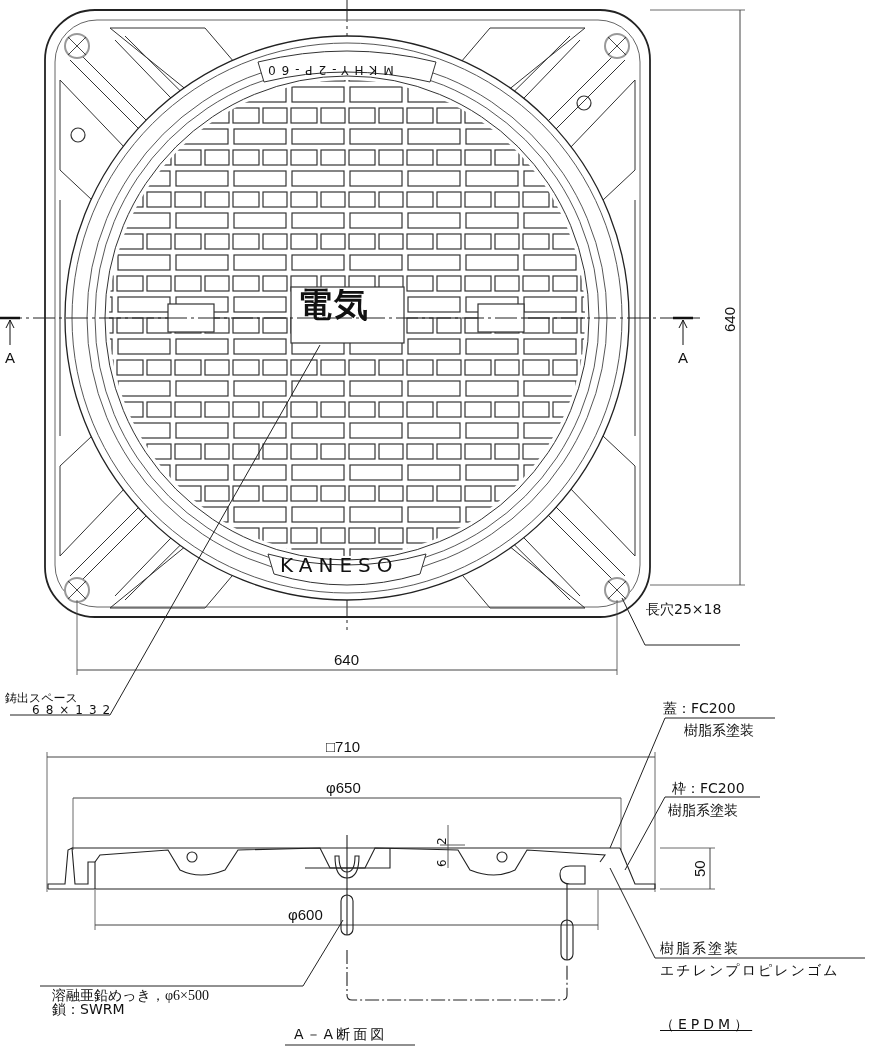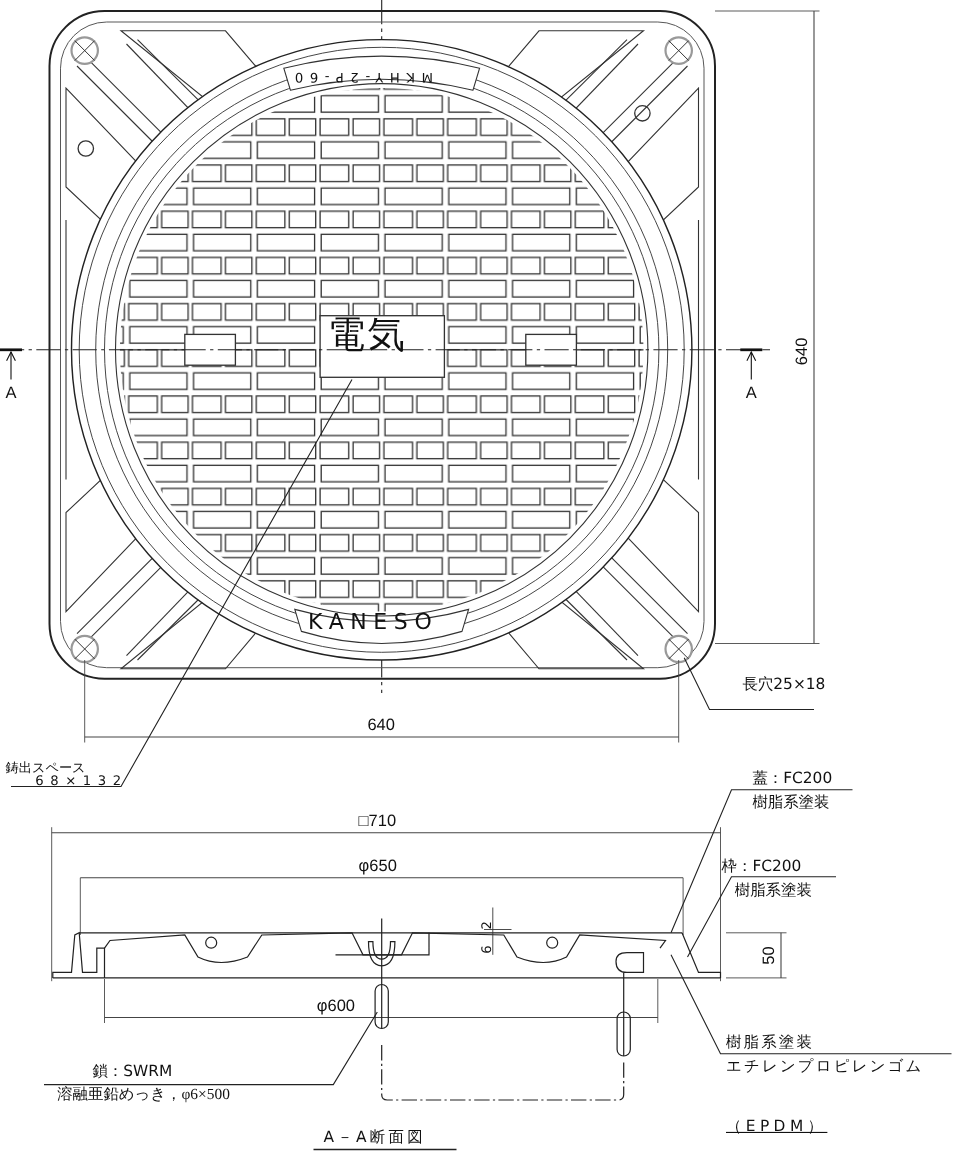--- a/index.html
+++ b/index.html
@@ -1,21 +1,21 @@
 <!DOCTYPE html>
 <html><head>
 <meta charset="utf-8">
 <style>
   html,body{margin:0;padding:0;background:#fff;}
   body{width:880px;height:1050px;position:relative;overflow:hidden;font-family:"DejaVu Sans","Liberation Sans",sans-serif;color:#111;}
   svg{position:absolute;left:0;top:0;}
   .lbl{position:absolute;white-space:nowrap;font-size:14px;line-height:16px;color:#111;}
   .sm{font-size:12px;}
   .dim{font-family:"Liberation Sans","DejaVu Sans",sans-serif;font-size:15px;}
-  .big{font-size:34px;font-weight:normal;letter-spacing:2px;}
+  .big{font-size:34px;font-weight:bold;letter-spacing:2px;}
   .vert{transform:rotate(-90deg);transform-origin:left top;}
   .spaced{letter-spacing:6px;}
 </style>
 </head>
 <body>
 
 <svg width="880" height="1050" viewBox="0 0 880 1050">
   <defs>
     <clipPath id="circ">
         <circle cx="347" cy="318" r="238"></circle>
@@ -162,36 +162,36 @@
   <line x1="285" y1="1045" x2="415" y2="1045" stroke="#222" stroke-width="1.2"></line>
 </svg>
 
 <div class="lbl big" style="left:298px;top:296px;">電気</div>
 <div class="lbl sm spaced" style="left:262px;top:62px;transform:rotate(180deg);">MKHY-2P-60</div>
 <div class="lbl spaced" style="left:280px;top:557px;font-size:20px;">KANESO</div>
 <div class="lbl dim" style="left:5px;top:350px;">A</div>
 <div class="lbl dim" style="left:678px;top:350px;">A</div>
 <div class="lbl dim vert" style="left:722px;top:332px;">640</div>
 <div class="lbl dim" style="left:334px;top:652px;">640</div>
-<div class="lbl" style="left:646px;top:614px;margin-left:29px;">長穴25×18</div>
+<div class="lbl" style="left:646px;top:601px;">長穴25×18</div>
 <div class="lbl sm" style="left:5px;top:690px;">鋳出スペース</div>
 <div class="lbl sm spaced" style="left:32px;top:702px;">68×132</div>
 
 <div class="lbl dim" style="left:326px;top:739px;">□710</div>
 <div class="lbl dim" style="left:326px;top:780px;">φ650</div>
 <div class="lbl dim" style="left:288px;top:907px;">φ600</div>
 <div class="lbl dim vert" style="left:692px;top:877px;">50</div>
 <div class="lbl sm vert" style="left:434px;top:845px;">2</div>
 <div class="lbl sm vert" style="left:434px;top:867px;">6</div>
 
-<div class="lbl" style="left:684px;top:700px;">蓋：FC200</div>
+<div class="lbl" style="left:663px;top:700px;">蓋：FC200</div>
 <div class="lbl" style="left:684px;top:722px;">樹脂系塗装</div>
-<div class="lbl" style="left:656px;top:780px;">枠：FC200</div>
+<div class="lbl" style="left:672px;top:780px;">枠：FC200</div>
 <div class="lbl" style="left:668px;top:802px;">樹脂系塗装</div>
 
-<div class="lbl" style="left:52px;top:966px;margin-left:32px;">鎖：SWRM</div>
+<div class="lbl" style="left:52px;top:1001px;">鎖：SWRM</div>
 <div class="lbl" style="left:52px;top:988px;font-family:Liberation Serif, serif;">溶融亜鉛めっき，φ6×500</div>
 
 <div class="lbl" style="left:660px;top:940px;letter-spacing:2px;">樹脂系塗装</div>
 <div class="lbl" style="left:660px;top:962px;letter-spacing:2px;">エチレンプロピレンゴム</div>
 <div class="lbl" style="left:660px;top:1016px;letter-spacing:4px;text-decoration:underline;">（EPDM）</div>
 
 <div class="lbl" style="left:294px;top:1026px;letter-spacing:3px;">A－A断面図</div>
 
 </body></html>

